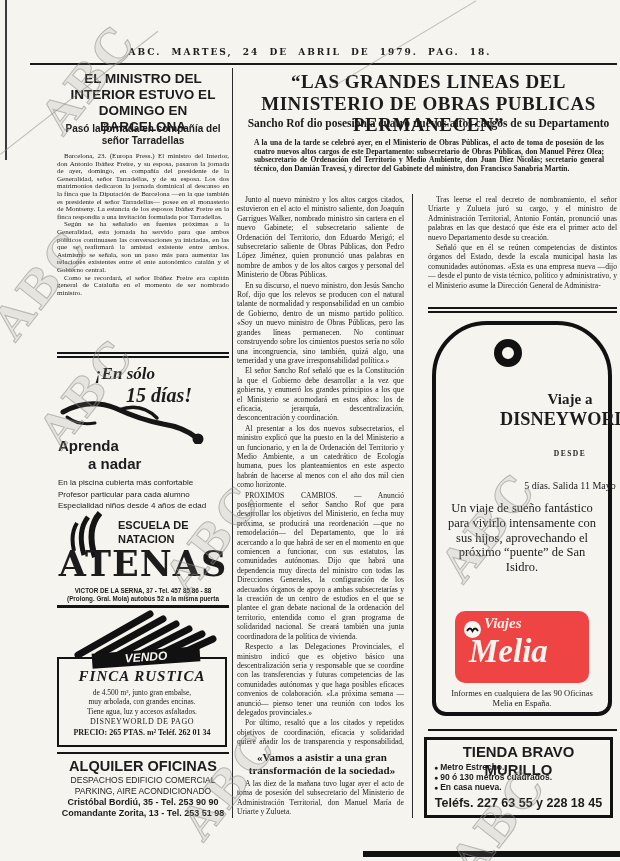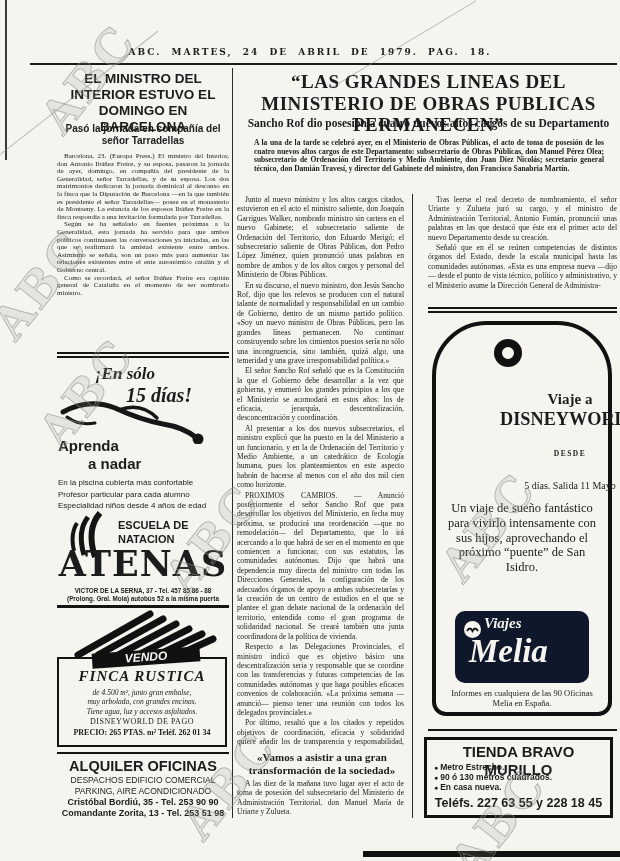--- a/index.html
+++ b/index.html
@@ -38,21 +38,21 @@
           font-weight:700;font-size:35px;letter-spacing:1px;}
   .addr{left:57px;width:172px;text-align:center;font-family:"Liberation Sans",sans-serif;
         font-weight:700;font-size:6.3px;}
   
   .finca-box{left:57px;top:657px;width:170px;height:90px;border:2.5px solid #141414;box-sizing:border-box;}
   .vendo{left:92px;top:650px;width:108px;height:15px;background:#111;transform:rotate(-4deg);
          color:#f6f4ef;text-align:center;font-style:italic;font-weight:700;font-size:12px;line-height:15px;
          font-family:"Liberation Sans",sans-serif;z-index:3;}
   .finca-title{position:absolute;top:9px;left:0;width:100%;text-align:center;font-style:italic;
                font-weight:700;font-size:15px;letter-spacing:1px;}
-  .finca-lines{position:absolute;top:29px;left:0;width:100%;text-align:center;font-style:italic;
+  .finca-lines{position:absolute;top:29px;left:0;width:100%;text-align:center;
                font-size:7.5px;line-height:9.3px;}
   .finca-lines p{margin:0;}
   .facil{position:absolute;top:58px;left:0;width:100%;text-align:center;font-size:8px;letter-spacing:.5px;}
   .precio{position:absolute;top:69px;left:0;width:100%;text-align:center;font-weight:700;font-size:8px;}
   
   .alq-t{left:57px;top:757px;width:172px;text-align:center;font-family:"Liberation Sans",sans-serif;
          font-weight:700;font-size:15px;transform:scaleX(.97);}
   .alq-s{left:57px;width:172px;text-align:center;font-family:"Liberation Sans",sans-serif;font-size:8.5px;}
   .alq-b{left:57px;width:172px;text-align:center;font-family:"Liberation Sans",sans-serif;font-weight:700;font-size:9px;}
   
@@ -71,21 +71,21 @@
   .tag{left:432px;top:321px;width:180px;height:395px;border:4px solid #111;box-sizing:border-box;
        border-radius:55px 55px 14px 14px;text-align:center;padding-left:48px;}
   .hole{position:absolute;left:58px;top:14px;width:12px;height:12px;border:8px solid #111;border-radius:50%;}
   .viaje-a{position:absolute;top:66px;width:100%;font-weight:700;font-size:15px;}
   .dworld{position:absolute;top:83px;width:100%;font-weight:700;font-size:19px;transform:scaleX(.96);}
   .conmelia{position:absolute;top:104px;width:100%;font-weight:700;font-size:15px;}
   .desde{position:absolute;top:124px;width:100%;font-weight:700;font-size:7.5px;letter-spacing:1.5px;}
   .price{position:absolute;top:131px;width:100%;font-weight:700;font-size:20px;}
   .salida{position:absolute;top:155px;width:100%;font-size:10px;}
   .promo{position:absolute;top:176px;left:11px;width:150px;font-size:12.5px;line-height:14.8px;}
-  .melia-logo{position:absolute;left:19px;top:286px;width:134px;height:72px;background:#0f172a;border-radius:10px;}
+  .melia-logo{position:absolute;left:19px;top:286px;width:134px;height:72px;background:#ef4444;border-radius:10px;}
   .bird-circle{position:absolute;left:9px;top:10px;width:17px;height:17px;background:#f6f4ef;border-radius:50%;}
   .viajes-txt{position:absolute;left:29px;top:4px;color:#f6f4ef;font-style:italic;font-weight:700;font-size:15px;}
   .melia-txt{position:absolute;left:14px;top:22px;color:#f6f4ef;font-style:italic;font-weight:700;font-size:33px;}
   .informes{position:absolute;top:364px;left:10px;width:152px;font-size:8.5px;line-height:9.5px;}
   
   .tienda{left:424px;top:737px;width:189px;height:81px;border:3px solid #111;box-sizing:border-box;}
   .tienda-t{position:absolute;top:3px;left:0;width:100%;text-align:center;font-family:"Liberation Sans",sans-serif;
             font-weight:700;font-size:15.5px;transform:scaleX(.96);}
   .tienda-b{position:absolute;top:23px;left:7px;font-family:"Liberation Sans",sans-serif;font-weight:700;
             font-size:8.5px;line-height:9.8px;}

